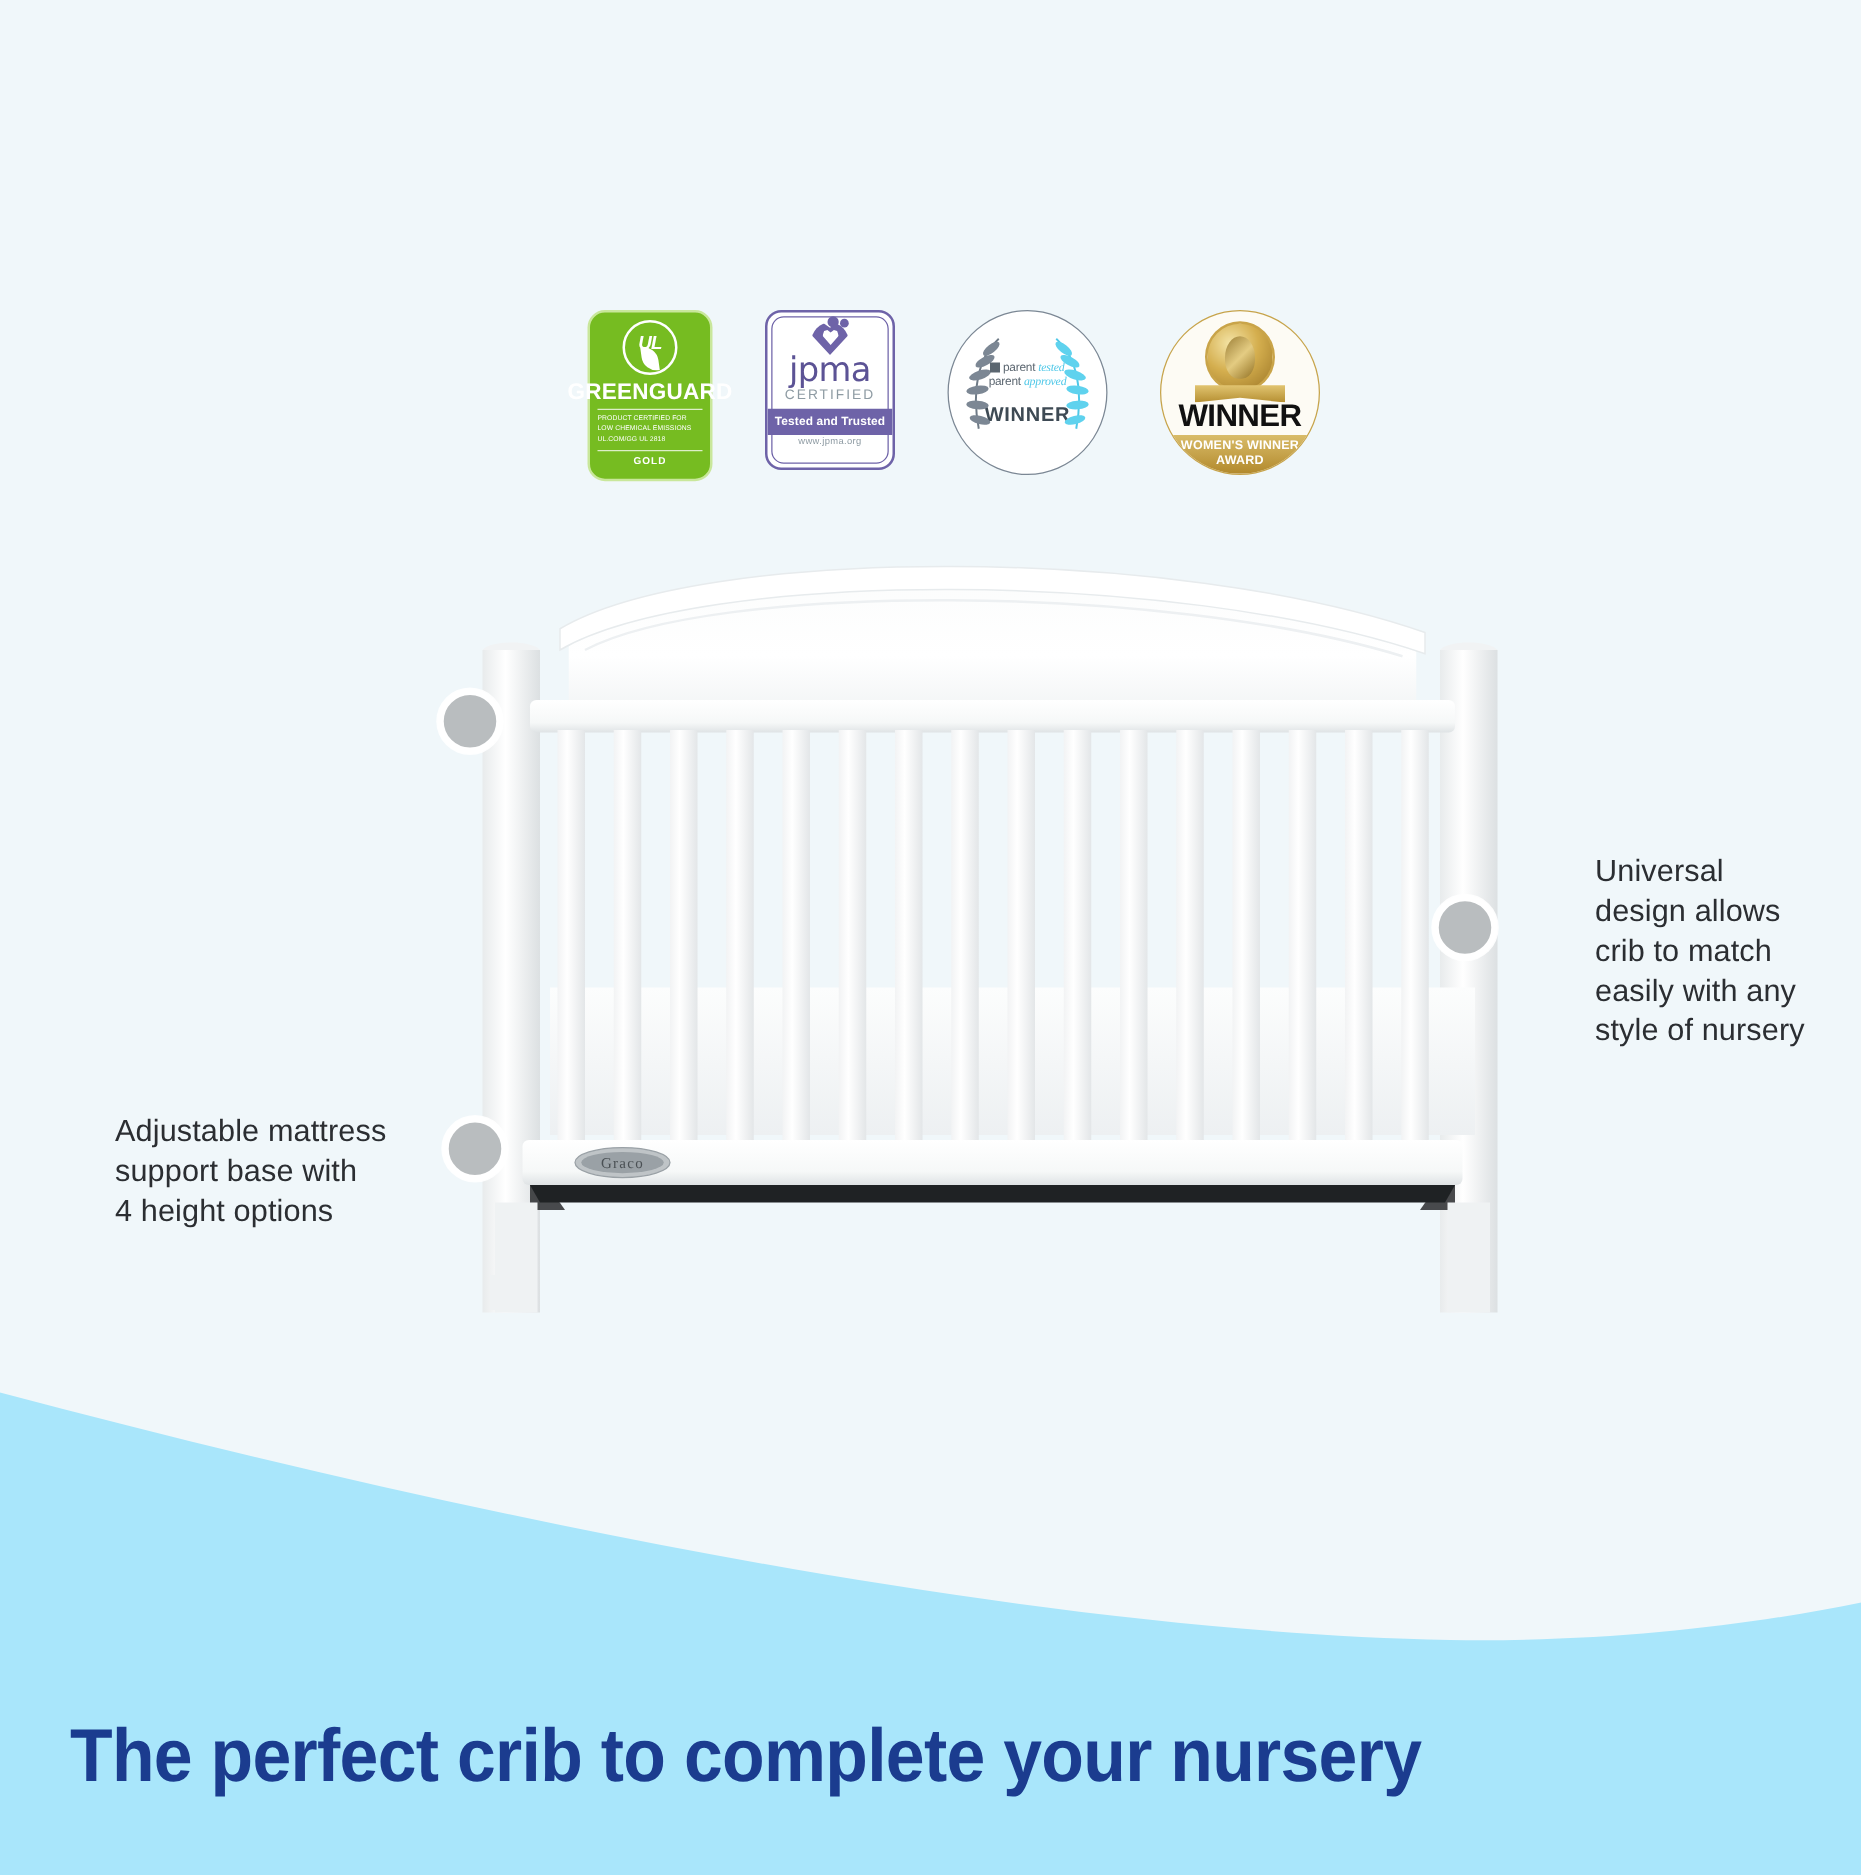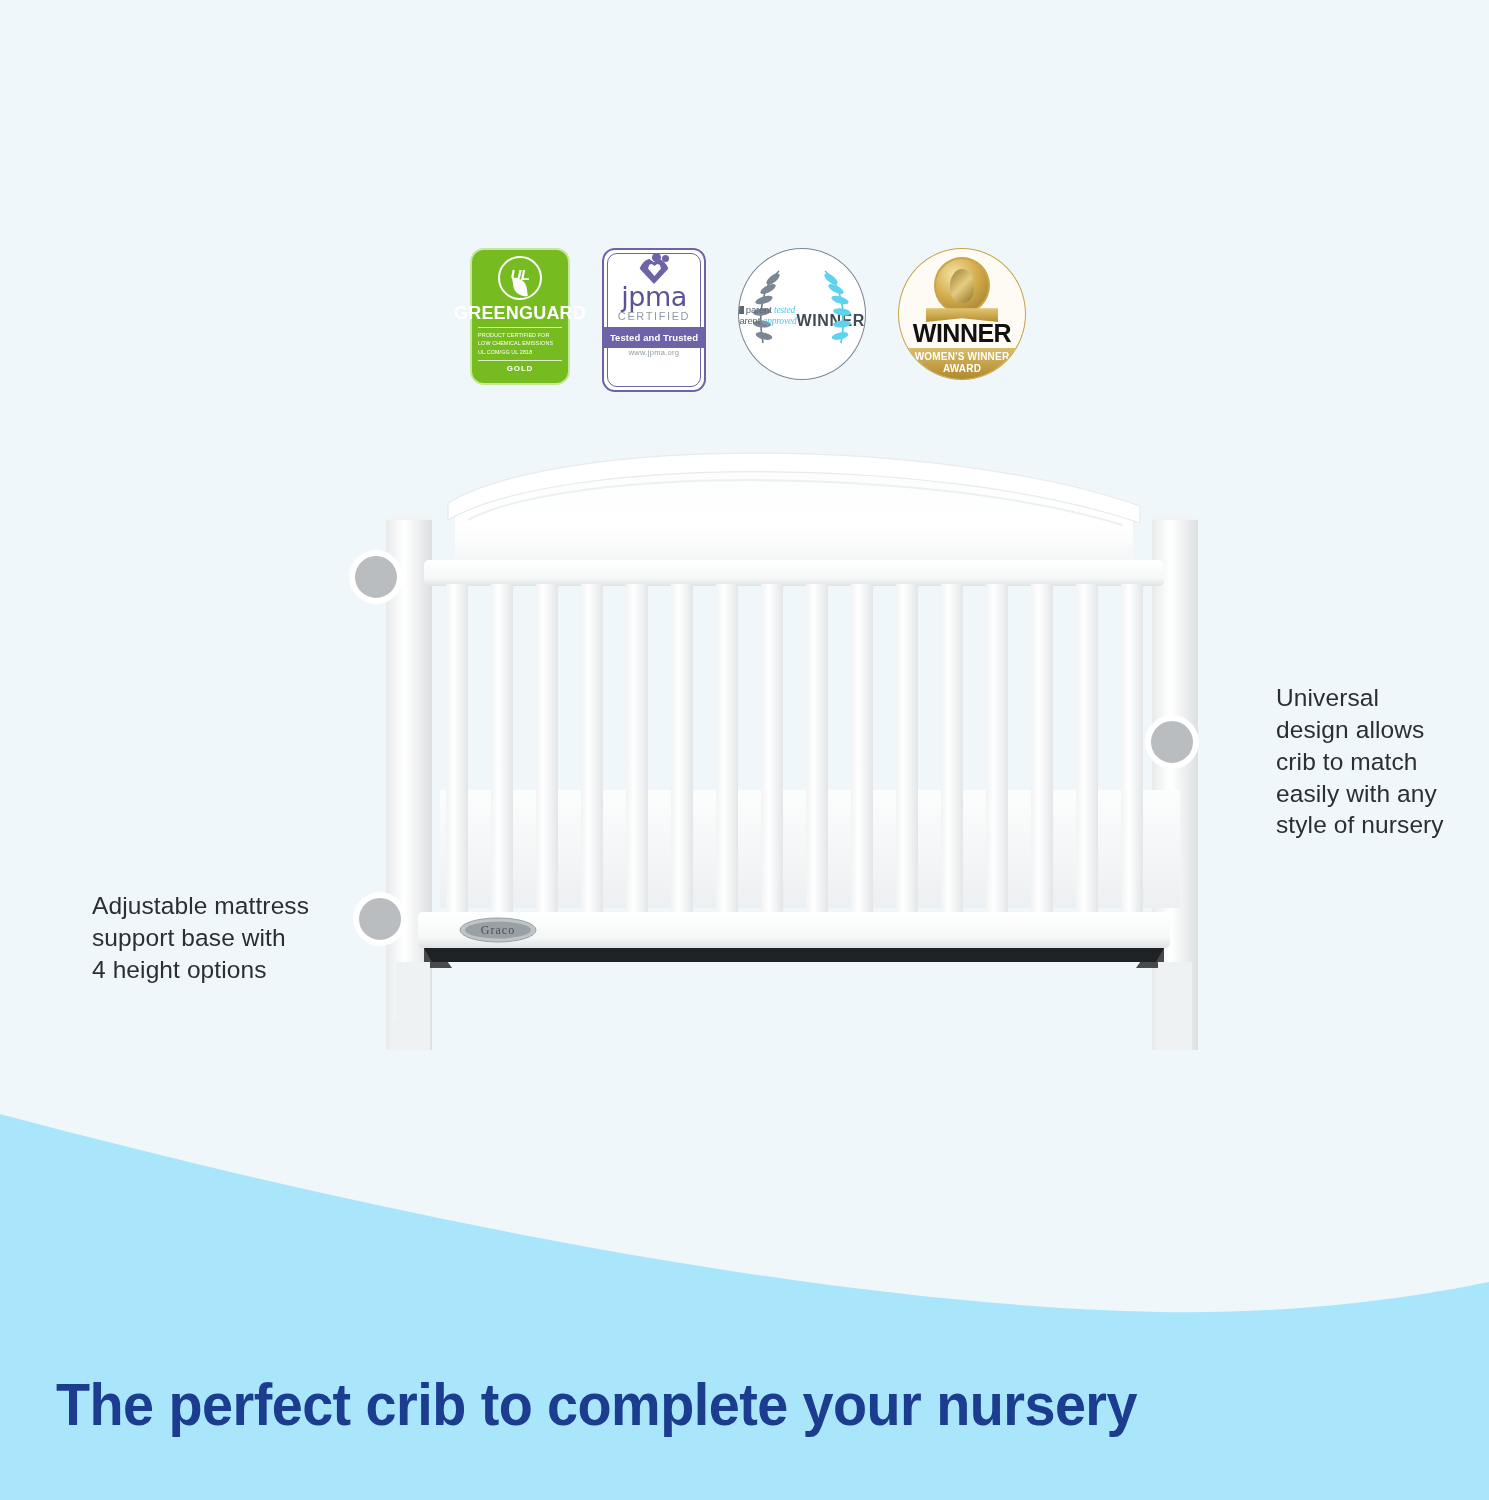--- a/index.html
+++ b/index.html
@@ -22,21 +22,21 @@
     pointer-events: none;
   }
 
   
   #badges {
     position: absolute;
     left: 470px; top: 248px;
     width: 590px; height: 145px;
     display: flex;
     align-items: flex-start;
-    gap: 32px;
+    gap: 42px;
   }
 
   
   .badge-gg {
     position: relative;
     width: 100px; height: 137px;
     border-radius: 14px;
     background: #76BC21;
     border: 2px solid #C9E79B;
     display: flex; flex-direction: column;
@@ -85,21 +85,21 @@
   .gg-rule2 {
     width: 84px; height: 1px;
     background: rgba(255,255,255,.75);
     margin-top: 4px; margin-bottom: 3px;
   }
   .gg-gold { font-size: 8px; font-weight: bold; letter-spacing: .8px; }
 
   
   .badge-jpma {
     position: relative;
-    width: 104px; height: 144px;
+    width: 104px; height: 128px;
     border-radius: 13px;
     background: #ffffff;
     border: 2px solid #6E63A8;
     overflow: hidden;
     display: flex; flex-direction: column; align-items: center;
   }
   .badge-jpma::before {
     content: "";
     position: absolute; left: 3px; top: 3px; right: 3px; bottom: 3px;
     border-radius: 10px; border: 1px solid #6E63A8;
@@ -148,22 +148,22 @@
     letter-spacing: .3px;
   }
 
   
   .badge-ptpa {
     position: relative;
     width: 128px; height: 132px;
     border-radius: 50%;
     background: #ffffff;
     border: 1.5px solid #7B8794;
-    display: flex; flex-direction: row;
-    align-items: center; justify-content: flex-end;
+    display: flex; flex-direction: column;
+    align-items: center; justify-content: center;
     overflow: hidden;
   }
   .ptpa-lines { position: relative; width: 76px; text-align: center; margin-top: 2px; }
   .ptpa-l1 { font-size: 9.5px; color: #5B6670; letter-spacing: -.2px; white-space: nowrap; }
   .ptpa-l1 i { color: #4FC8E8; font-style: italic; font-family: "Liberation Serif", serif; }
   .ptpa-l2 { font-size: 9.5px; color: #5B6670; letter-spacing: -.2px; white-space: nowrap; }
   .ptpa-l2 i { color: #4FC8E8; font-style: italic; font-family: "Liberation Serif", serif; }
   .ptpa-sq {
     display: inline-block; width: 8px; height: 8px;
     background: #5B6670; vertical-align: -1px; margin-right: 2px;

